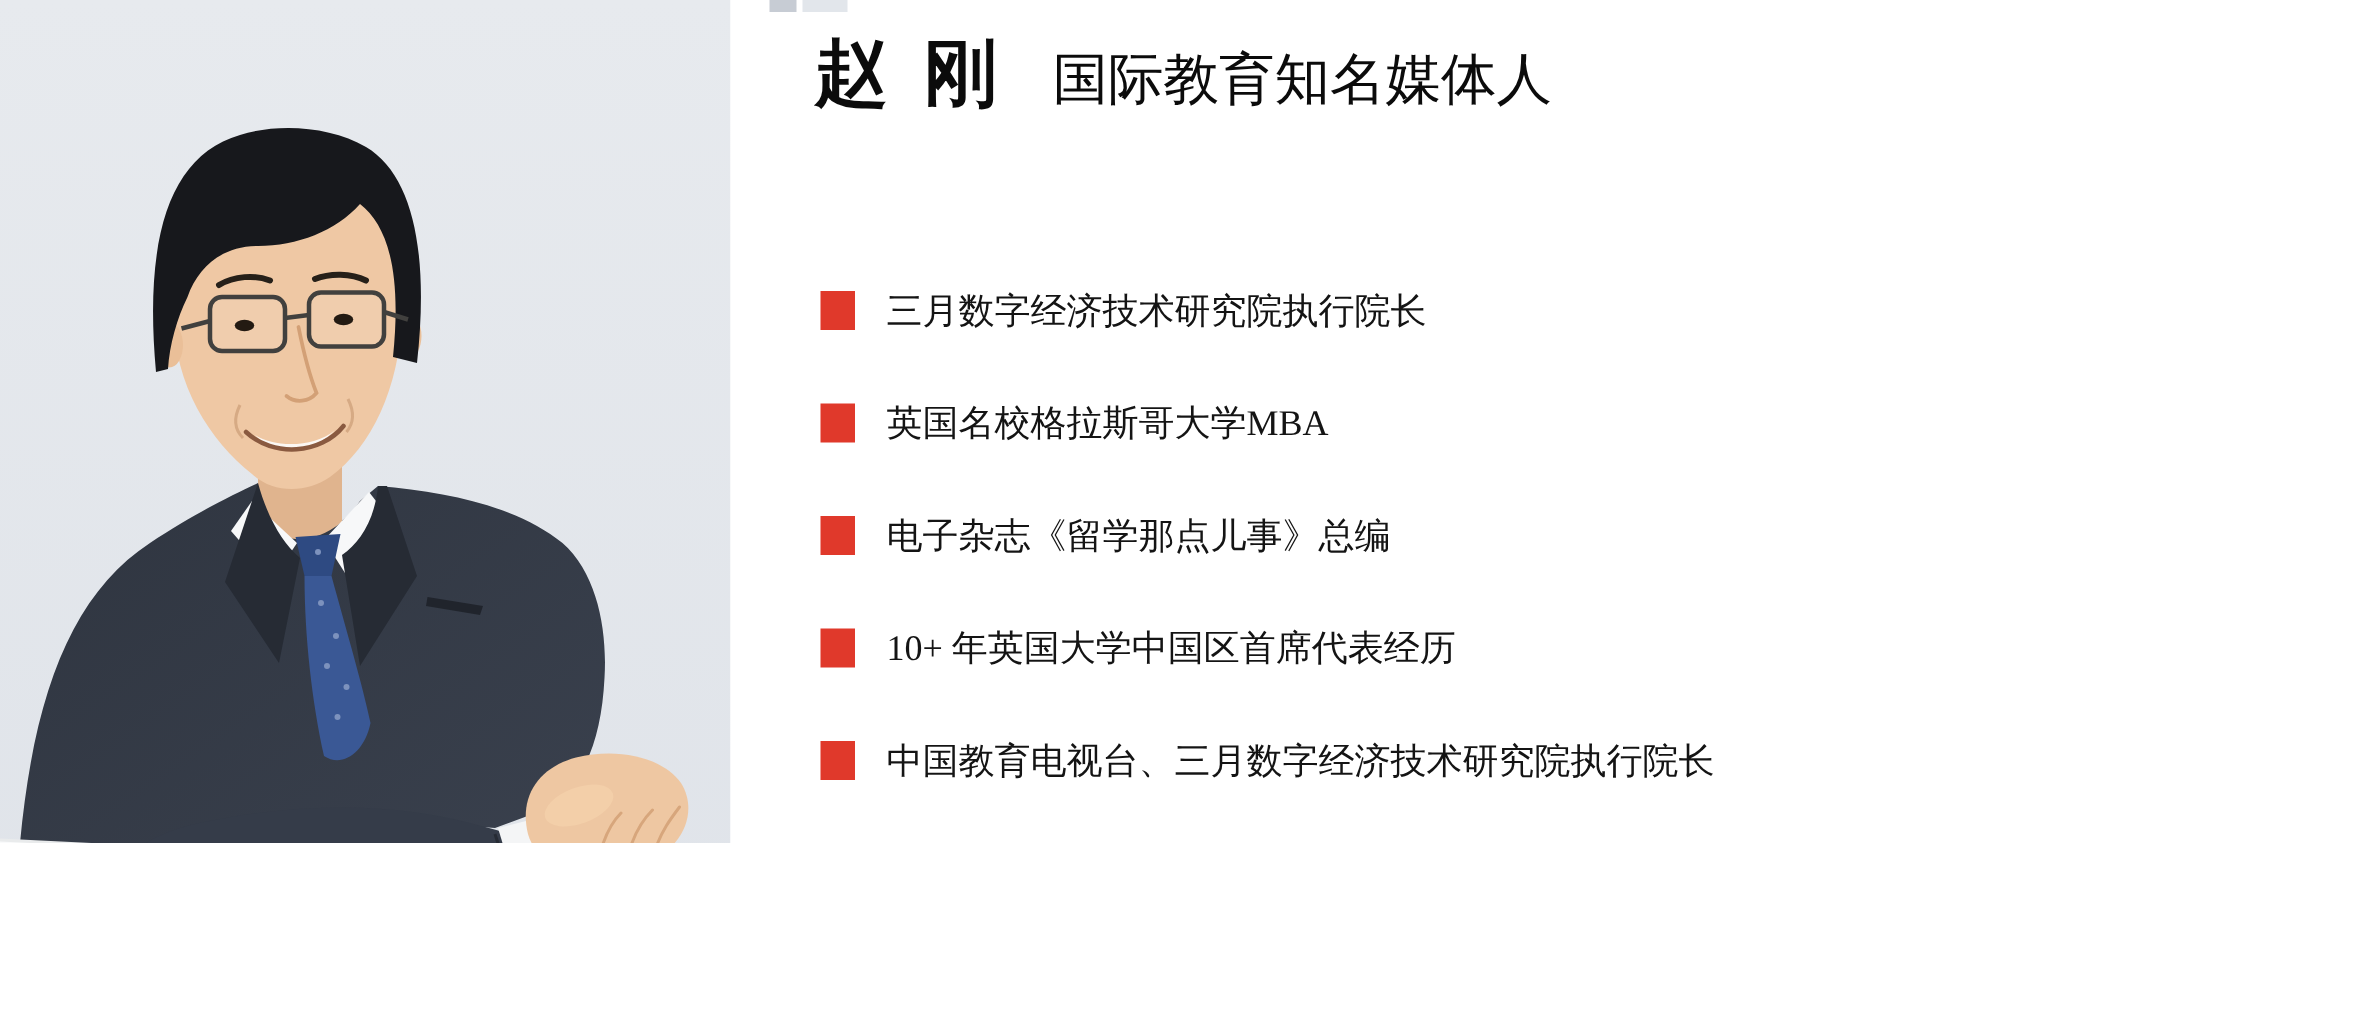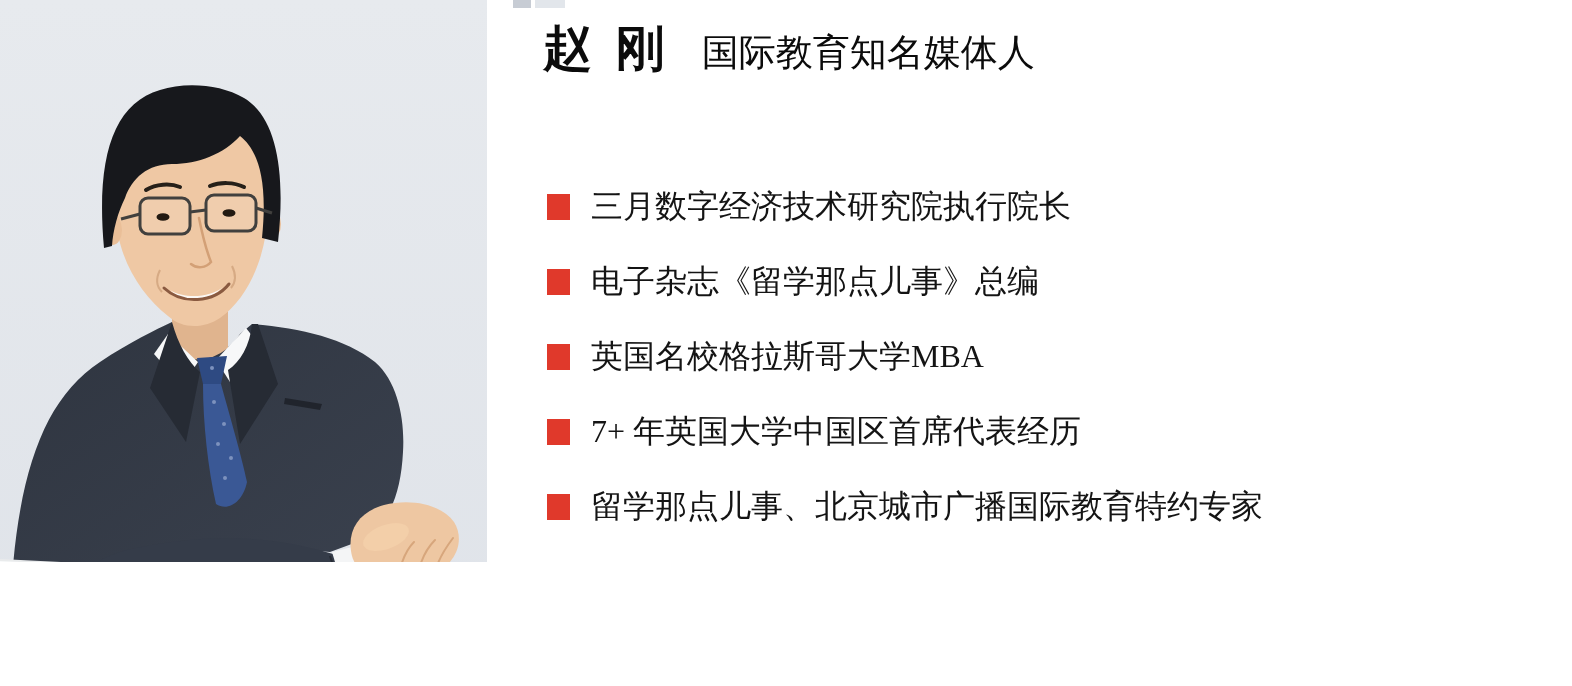--- a/index.html
+++ b/index.html
@@ -23,21 +23,21 @@
   .name{font-size:49px;font-weight:700;letter-spacing:5px;white-space:nowrap;}
   .subtitle{font-size:37px;font-weight:400;white-space:nowrap;}
   .cred-list{position:absolute;left:60px;top:169px;margin:0;padding:0;list-style:none;}
   .cred-item{height:75px;display:flex;align-items:center;}
   .bullet{
     width:23px;height:26px;flex:none;margin-right:21px;
     background:var(--bullet-red,#e0392b);
   }
   .cred-text{
     font-family:"Liberation Serif","DejaVu Serif",serif;
-    font-size:32px;color:var(--body,#141414);white-space:nowrap;
+    font-size:24px;color:var(--body,#141414);white-space:nowrap;
   }
 </style>
 </head>
 <body>
 
 <div class="slide">
 
   <svg class="portrait" viewBox="0 0 487 686" xmlns="http://www.w3.org/2000/svg" role="img">
     <defs>
       <linearGradient id="bgGrad" x1="0" y1="0" x2="0" y2="1">
@@ -141,33 +141,33 @@
       <span class="subtitle">国际教育知名媒体人</span>
     </div>
 
     <ul class="cred-list">
       <li class="cred-item">
         <span class="bullet"></span>
         <span class="cred-text">三月数字经济技术研究院执行院长</span>
       </li>
       <li class="cred-item">
         <span class="bullet"></span>
+        <span class="cred-text">英国名校格拉斯哥大学MBA</span>
+      </li>
+      <li class="cred-item">
+        <span class="bullet"></span>
         <span class="cred-text">电子杂志《留学那点儿事》总编</span>
       </li>
       <li class="cred-item">
         <span class="bullet"></span>
-        <span class="cred-text">英国名校格拉斯哥大学MBA</span>
+        <span class="cred-text">10+ 年英国大学中国区首席代表经历</span>
       </li>
       <li class="cred-item">
         <span class="bullet"></span>
-        <span class="cred-text">7+ 年英国大学中国区首席代表经历</span>
-      </li>
-      <li class="cred-item">
-        <span class="bullet"></span>
-        <span class="cred-text">留学那点儿事、北京城市广播国际教育特约专家</span>
+        <span class="cred-text">中国教育电视台、三月数字经济技术研究院执行院长</span>
       </li>
       <li class="cred-item">
         <span class="bullet"></span>
       </li>
     </ul>
 
   </div>
 </div>
 
 </body></html>

